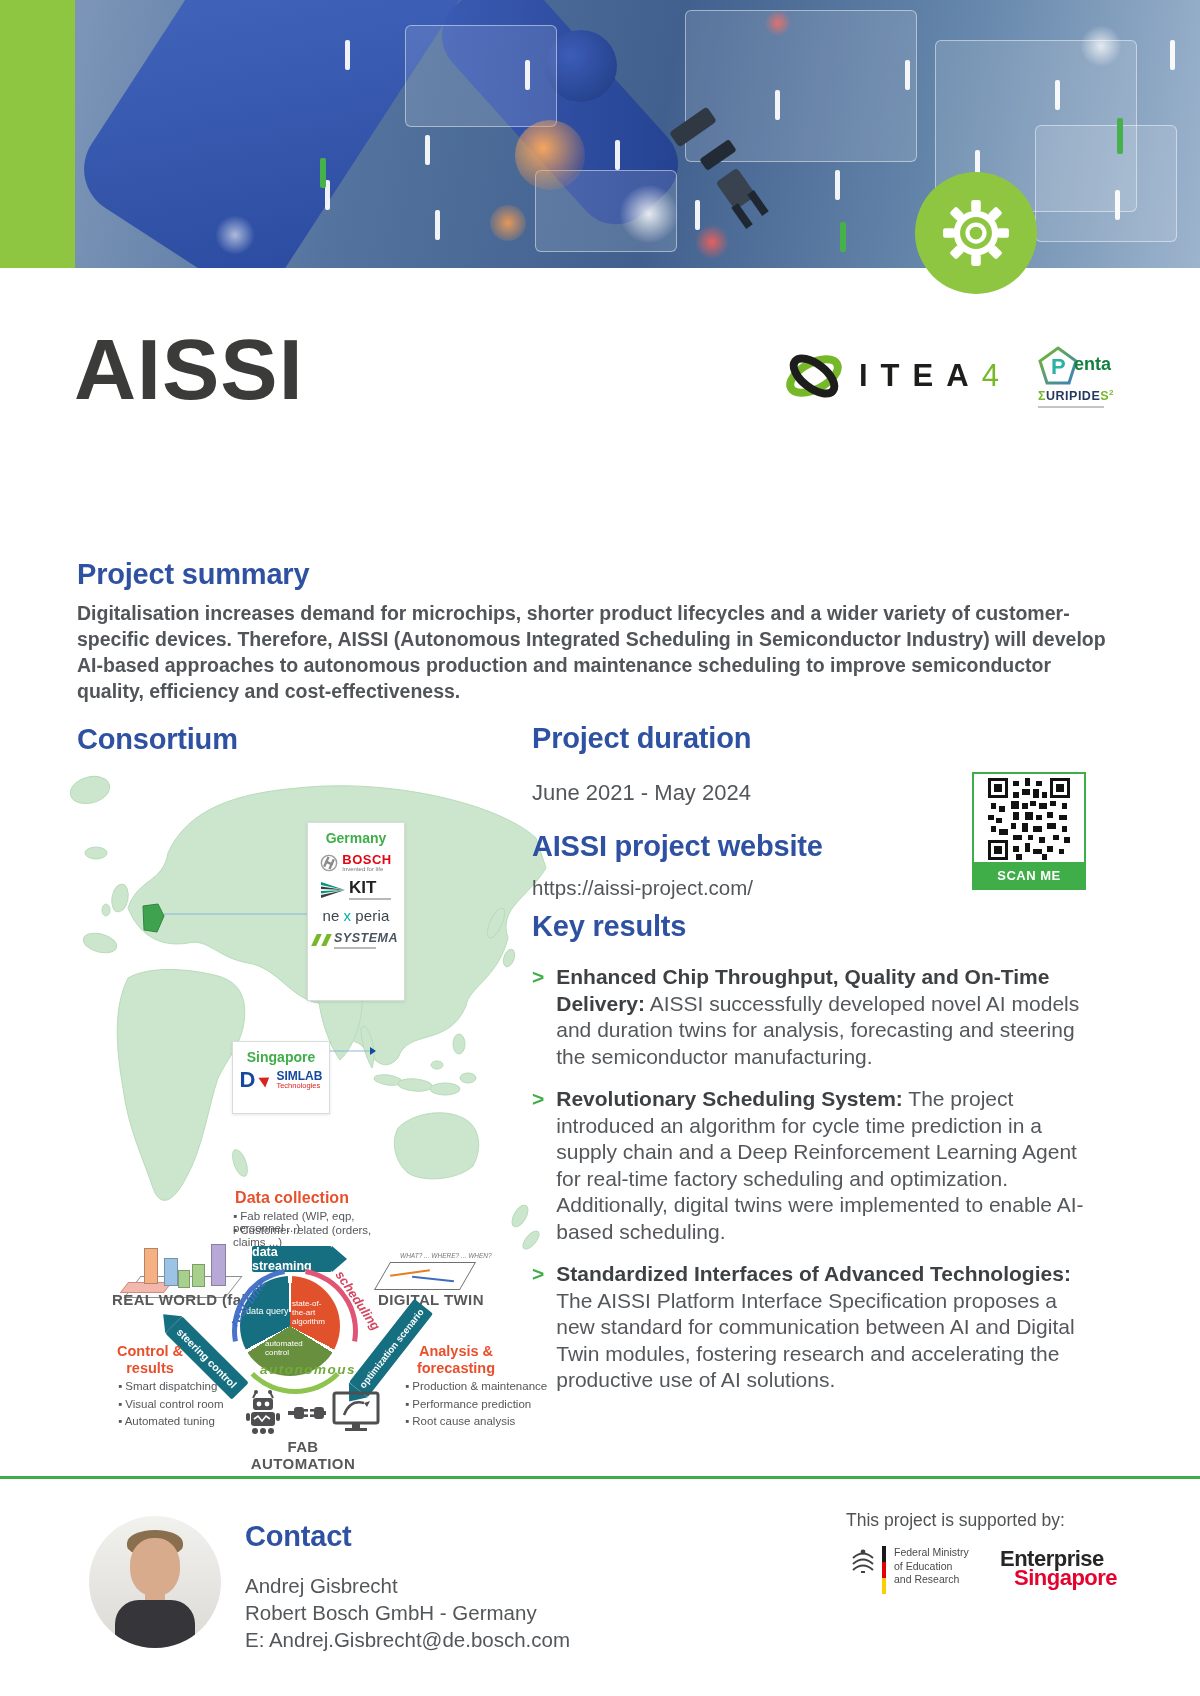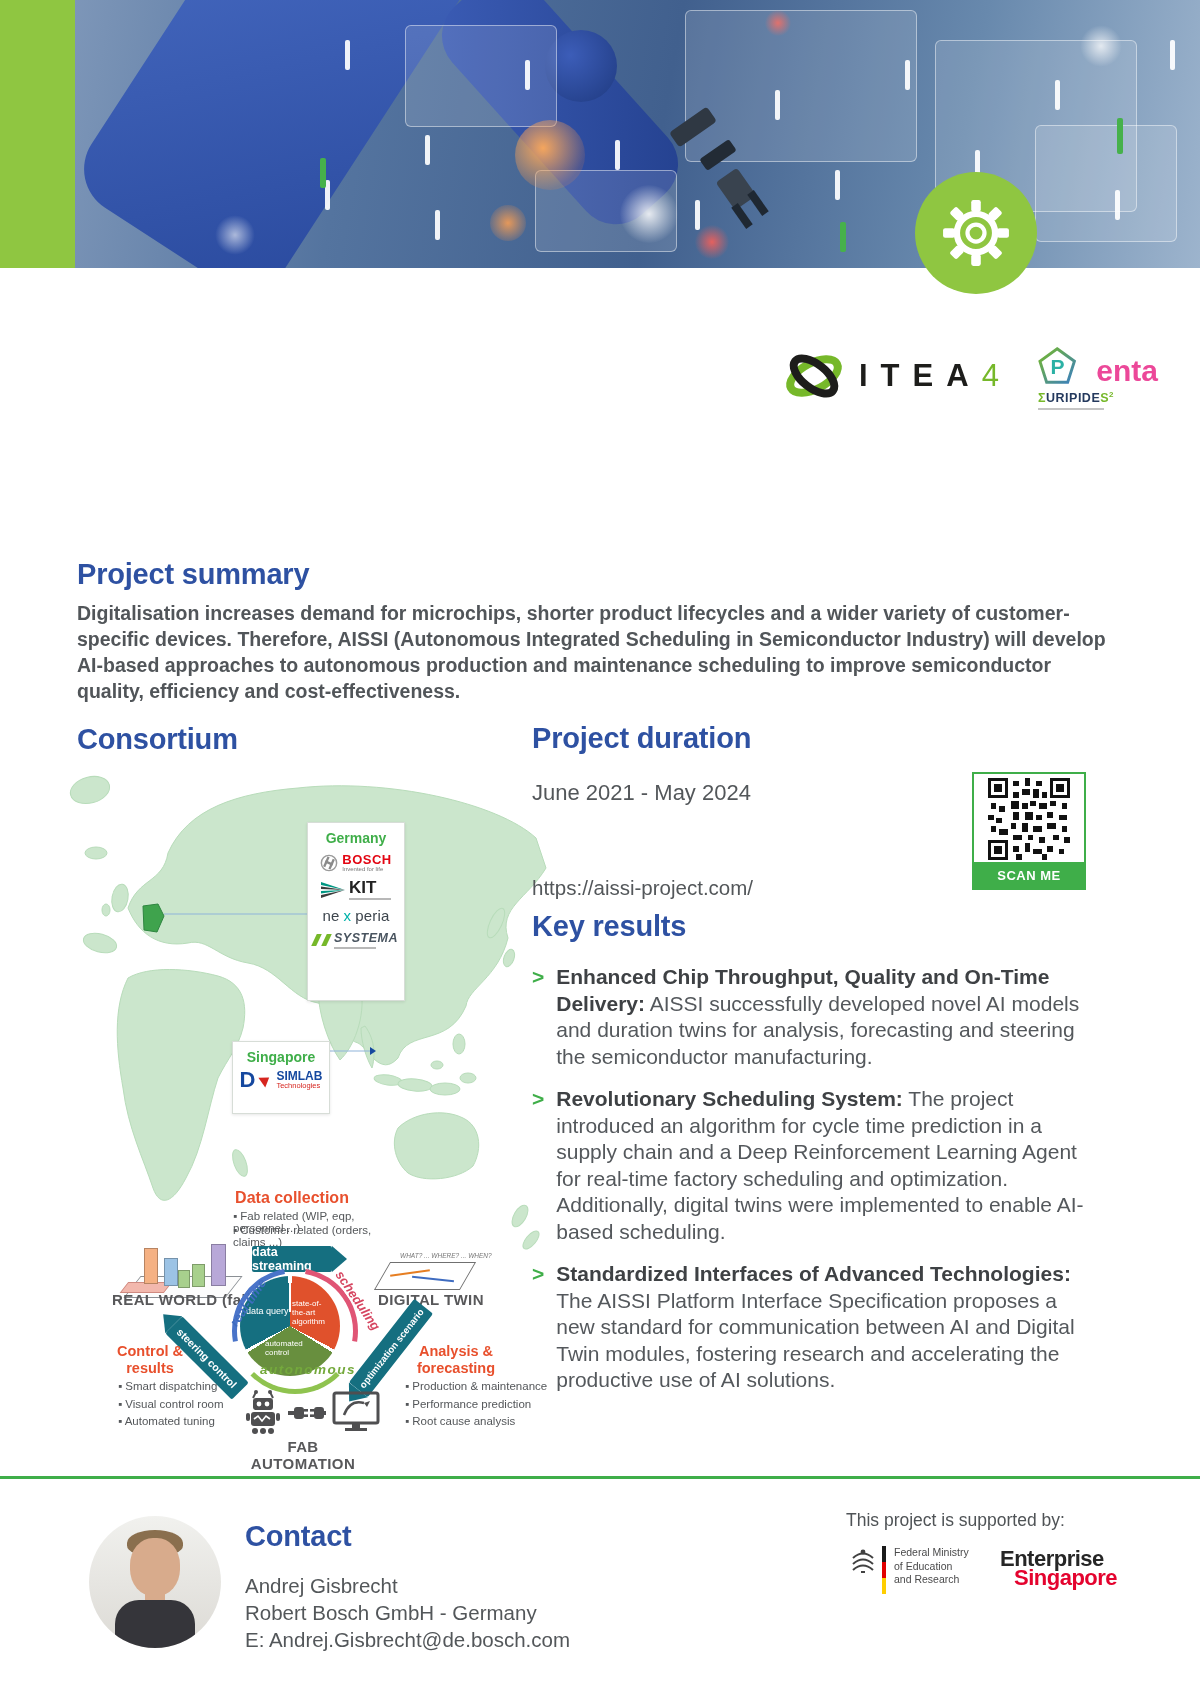--- a/index.html
+++ b/index.html
@@ -40,21 +40,21 @@
     background:#8fc641;display:flex;align-items:center;justify-content:center;z-index:5;}
 
   
   #tagline{left:78px;top:296px;font-size:17.5px;font-weight:700;color:#76b82a;letter-spacing:.2px;}
   #title{left:74px;top:326px;font-size:86px;font-weight:800;color:#3b3b3a;letter-spacing:1px;line-height:1;}
   #logo-itea{left:783px;top:350px;display:flex;align-items:center;}
   #itea-text{font-size:31px;font-weight:700;color:#1d1d1b;letter-spacing:13px;margin-left:14px;}
   #itea-4{font-size:31px;font-weight:500;color:#76b82a;}
   #logo-penta{left:1038px;top:346px;width:120px;}
   #penta-row{display:flex;align-items:flex-start;}
-  #penta-rest{font-size:30px;font-weight:600;color:#ec4899;margin-top:8px;margin-left:-4px;padding-left:24px;}
+  #penta-rest{font-size:18px;font-weight:600;color:#15803d;margin-top:8px;margin-left:-4px;}
   #penta-sub{margin-top:2px;font-size:12.5px;font-weight:700;color:#253a5e;letter-spacing:.5px;}
   #penta-sub .sigma{color:#76b82a;}
   #penta-sub sup{font-size:8px;color:#76b82a;}
   #penta-caption{margin-top:3px;width:66px;height:2px;background:#c4c4c4;}
   #subtitle{left:77px;top:438px;width:640px;font-family:"Liberation Serif",serif;
     font-size:35px;color:#3f3f3e;line-height:1.38;}
 
   
   #summary-heading{left:77px;top:558px;}
   #summary-body{left:77px;top:600px;width:1046px;font-size:19.5px;font-weight:700;
@@ -245,20 +245,21 @@
           <rect x="-4.5" y="-31" width="9" height="11" rx="2" transform="rotate(135)"></rect>
           <rect x="-4.5" y="-31" width="9" height="11" rx="2" transform="rotate(225)"></rect>
           <rect x="-4.5" y="-31" width="9" height="11" rx="2" transform="rotate(315)"></rect>
         </g>
         <circle r="18" fill="none" stroke="#fff" stroke-width="6"></circle>
         <circle r="8" fill="none" stroke="#fff" stroke-width="4"></circle>
       </svg>
     </div>
   </div>
 
+  <div class="abs" id="title">AISSI</div>
 
   <div class="abs" id="logo-itea">
     <svg width="62" height="52" viewBox="0 0 62 52">
       <ellipse cx="31" cy="26" rx="26" ry="13" fill="none" stroke="#76b82a" stroke-width="8" transform="rotate(-28 31 26)"></ellipse>
       <ellipse cx="31" cy="26" rx="24" ry="12" fill="none" stroke="#1d1d1b" stroke-width="8" transform="rotate(38 31 26)"></ellipse>
     </svg>
     <span id="itea-text">ITEA</span>
     <span id="itea-4">4</span>
   </div>
 
@@ -474,20 +475,21 @@
       <path d="M32 12 l6 -2 -3 6 z" fill="#4f4f51"></path>
       <rect x="20" y="32" width="8" height="5" fill="#4f4f51"></rect>
       <rect x="13" y="37" width="22" height="3" fill="#4f4f51"></rect>
     </svg>
   </div>
   <div class="abs node-label" id="lbl-fabauto">FAB AUTOMATION</div>
 
   <div class="abs blue-h" id="duration-heading">Project duration</div>
   <div class="abs" id="duration-value">June 2021 - May 2024</div>
 
+  <div class="abs blue-h" id="website-heading">AISSI project website</div>
   <a class="abs" id="website-url" href="#">https://aissi-project.com/</a>
 
   <div class="abs" id="qr-box">
     <svg id="qr-svg" width="82" height="82" viewBox="0 0 29 29" shape-rendering="crispEdges">
       <rect width="29" height="29" fill="#fff"></rect>
       <g fill="#111">
         <rect x="0" y="0" width="7" height="7"></rect>
           <rect x="22" y="0" width="7" height="7"></rect>
           <rect x="0" y="22" width="7" height="7"></rect>
         <rect x="1" y="1" width="5" height="5" fill="#fff"></rect>

